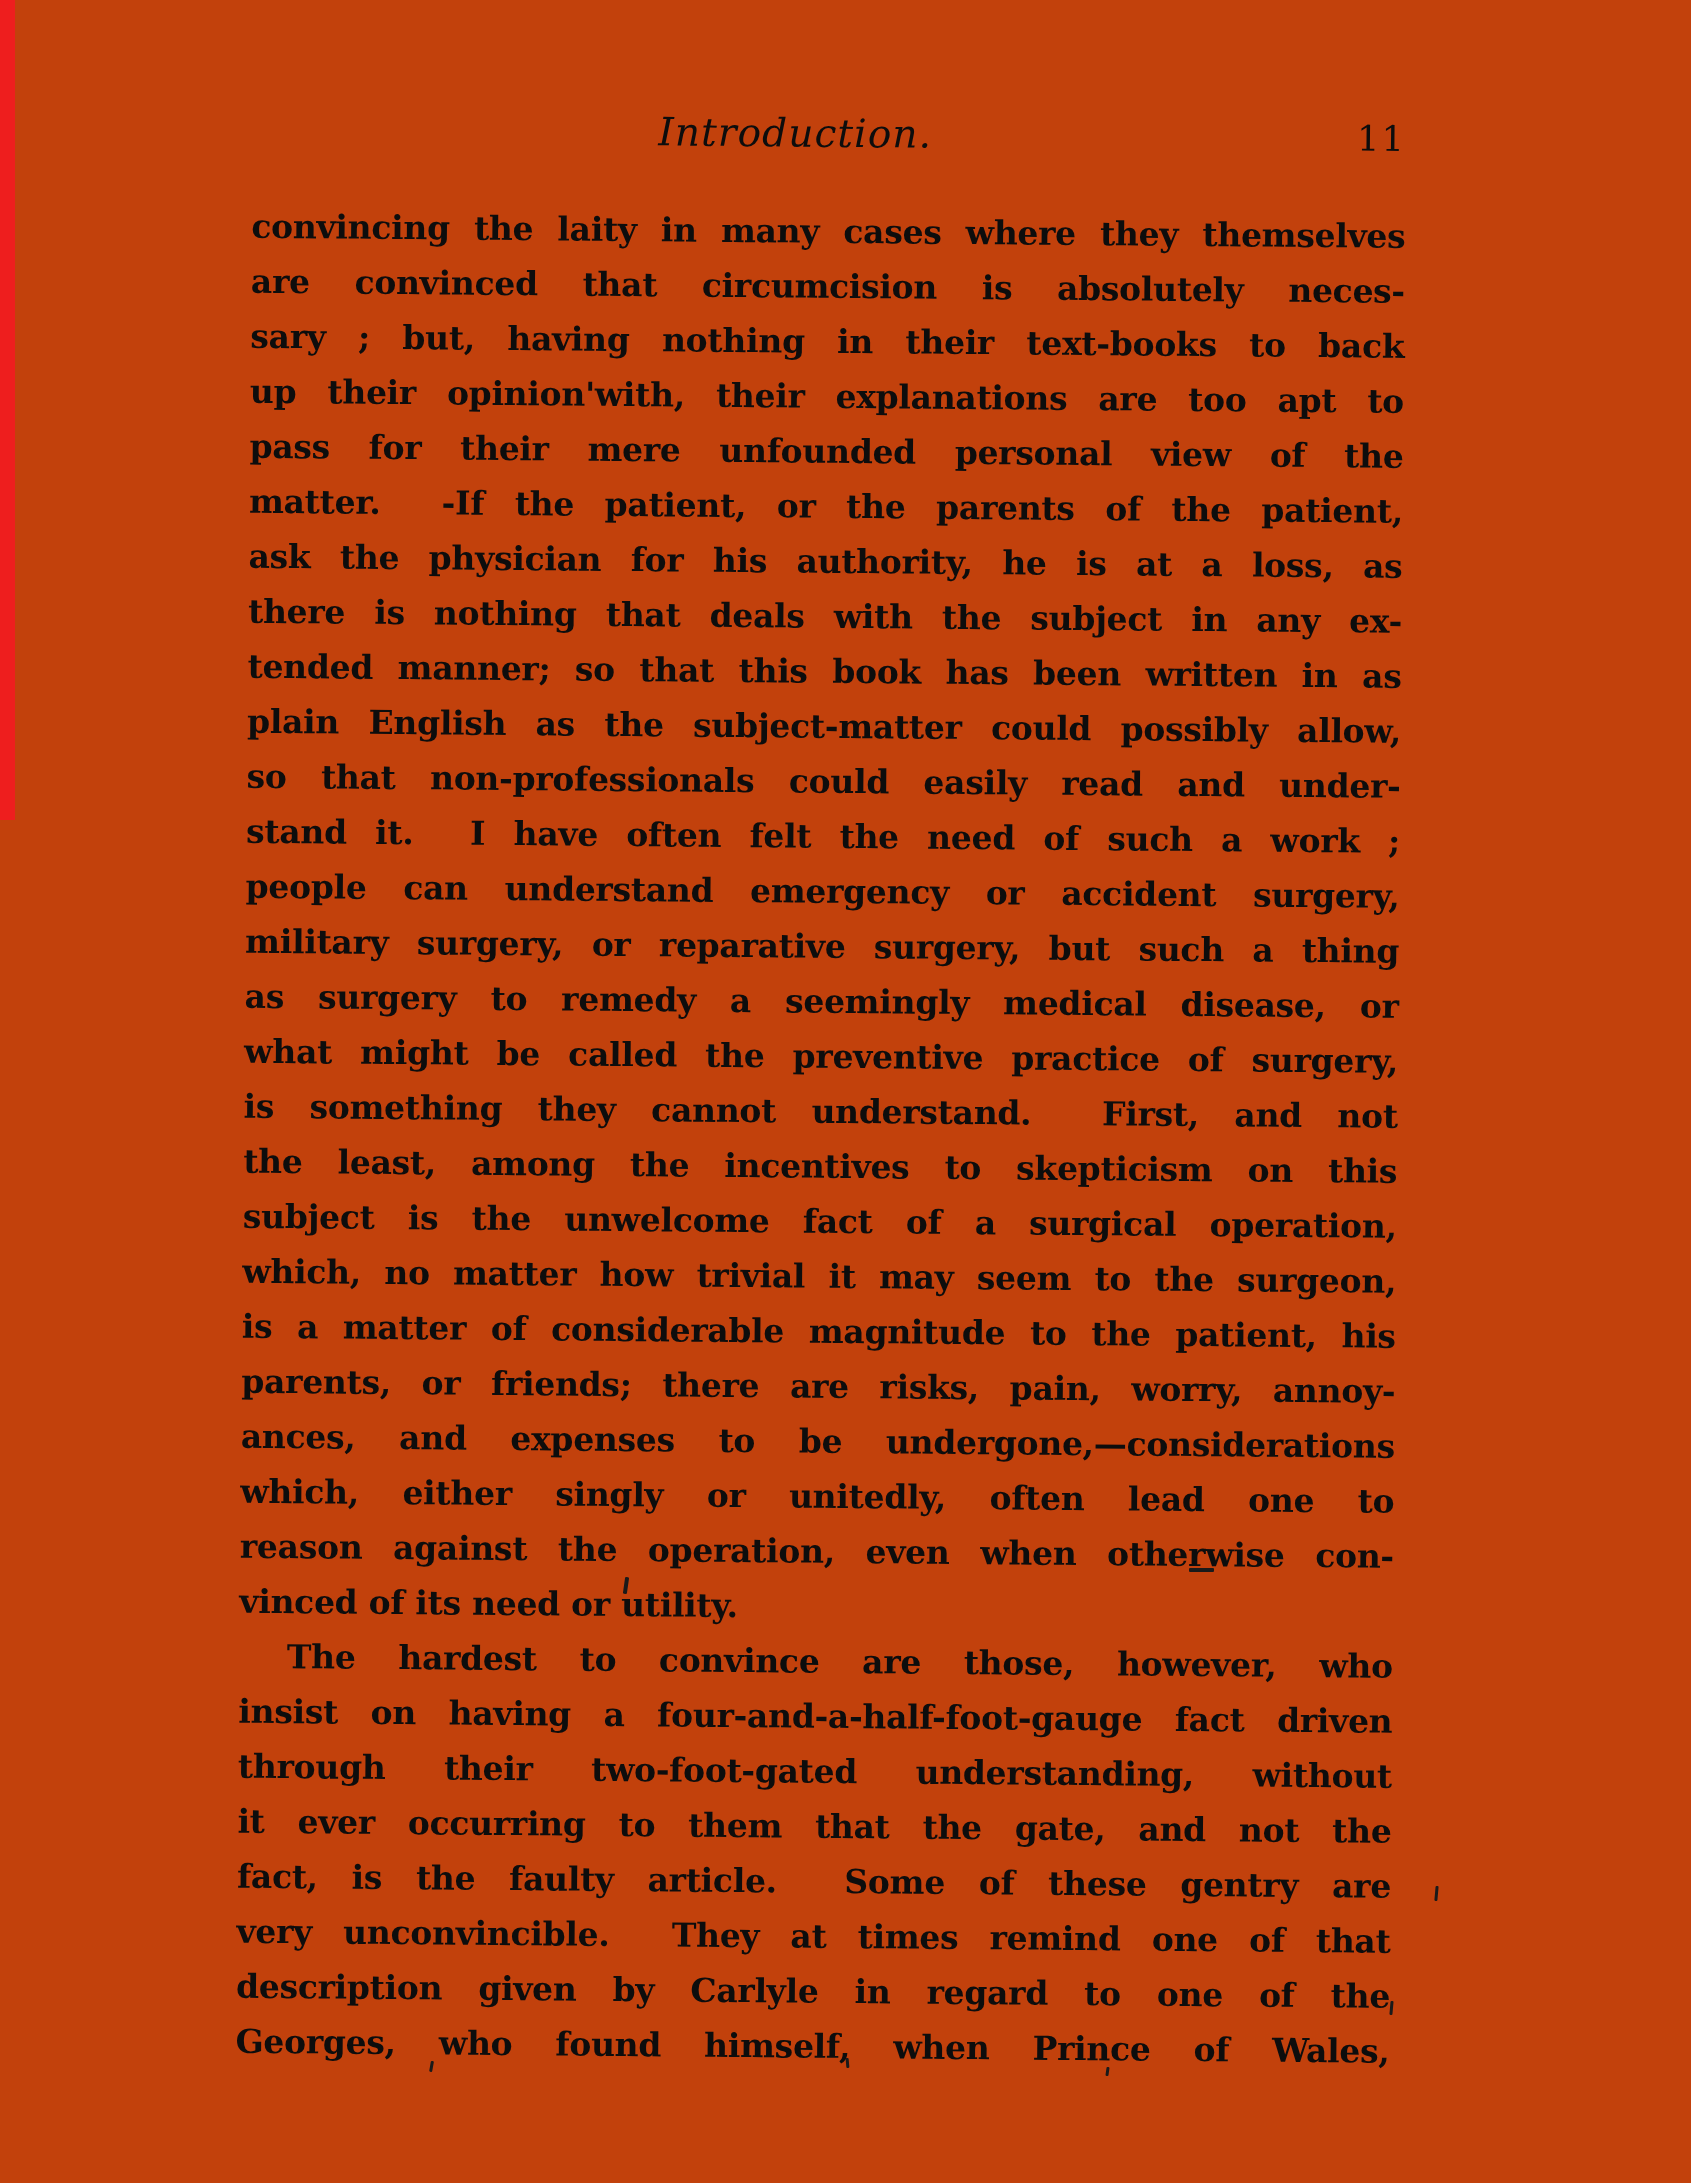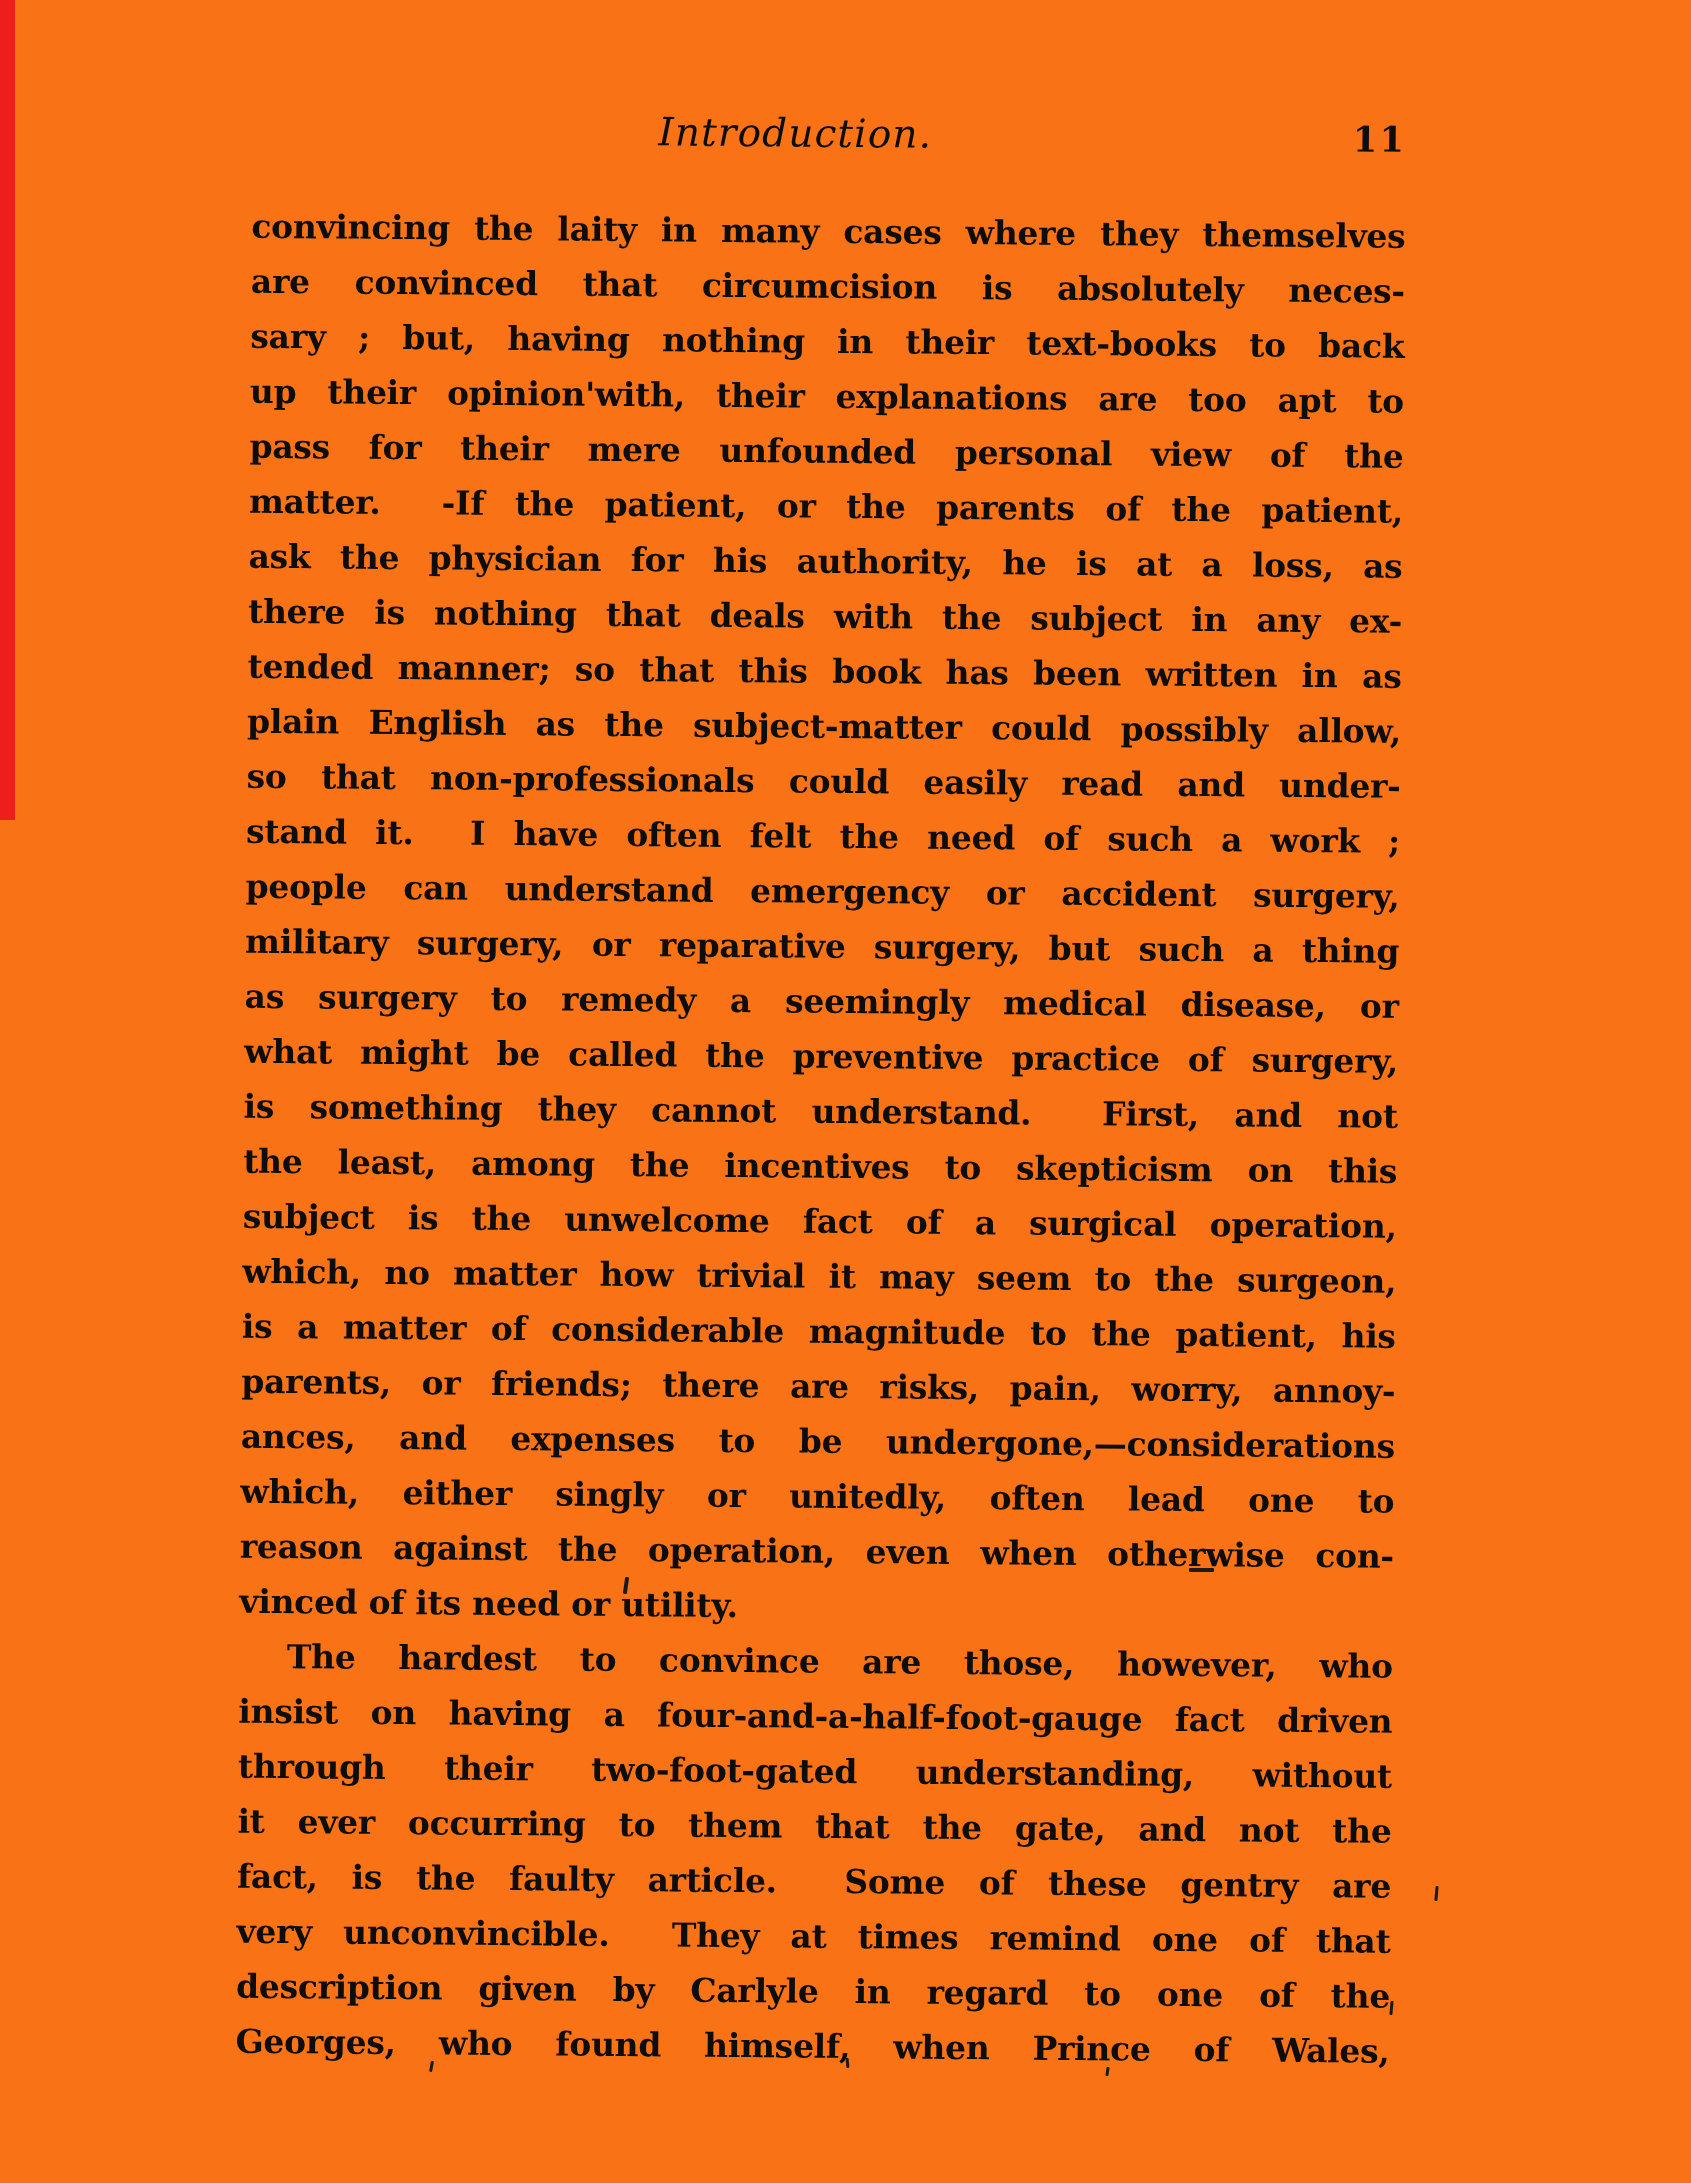--- a/index.html
+++ b/index.html
@@ -10,21 +10,21 @@
   body {
     width: 1692px;
     height: 2183px;
     position: relative;
     overflow: hidden;
     font-family: "DejaVu Serif", serif;
   }
   .sheet {
     position: absolute;
     inset: 0;
-    background: #f97316;
+    background: #c2410c;
   }
   .margin-stripe {
     position: absolute;
     left: 0;
     top: 0;
     width: 15.3px;
     height: 820px;
     background: #ee1e1e;
   }
   .content {
@@ -53,21 +53,21 @@
     font-weight: 400;
     font-size: 39px;
     letter-spacing: 1.1px;
     white-space: nowrap;
   }
   .page-number {
     position: absolute;
     right: 0;
     top: 3.4px;
     font-size: 35px;
-    font-weight: 700;
+    font-weight: 400;
     letter-spacing: 2.3px;
   }
   .body-text {
     position: absolute;
     left: 244px;
     top: 204px;
     width: 1154px;
   }
   .paragraph { margin: 0; }
   .line {

